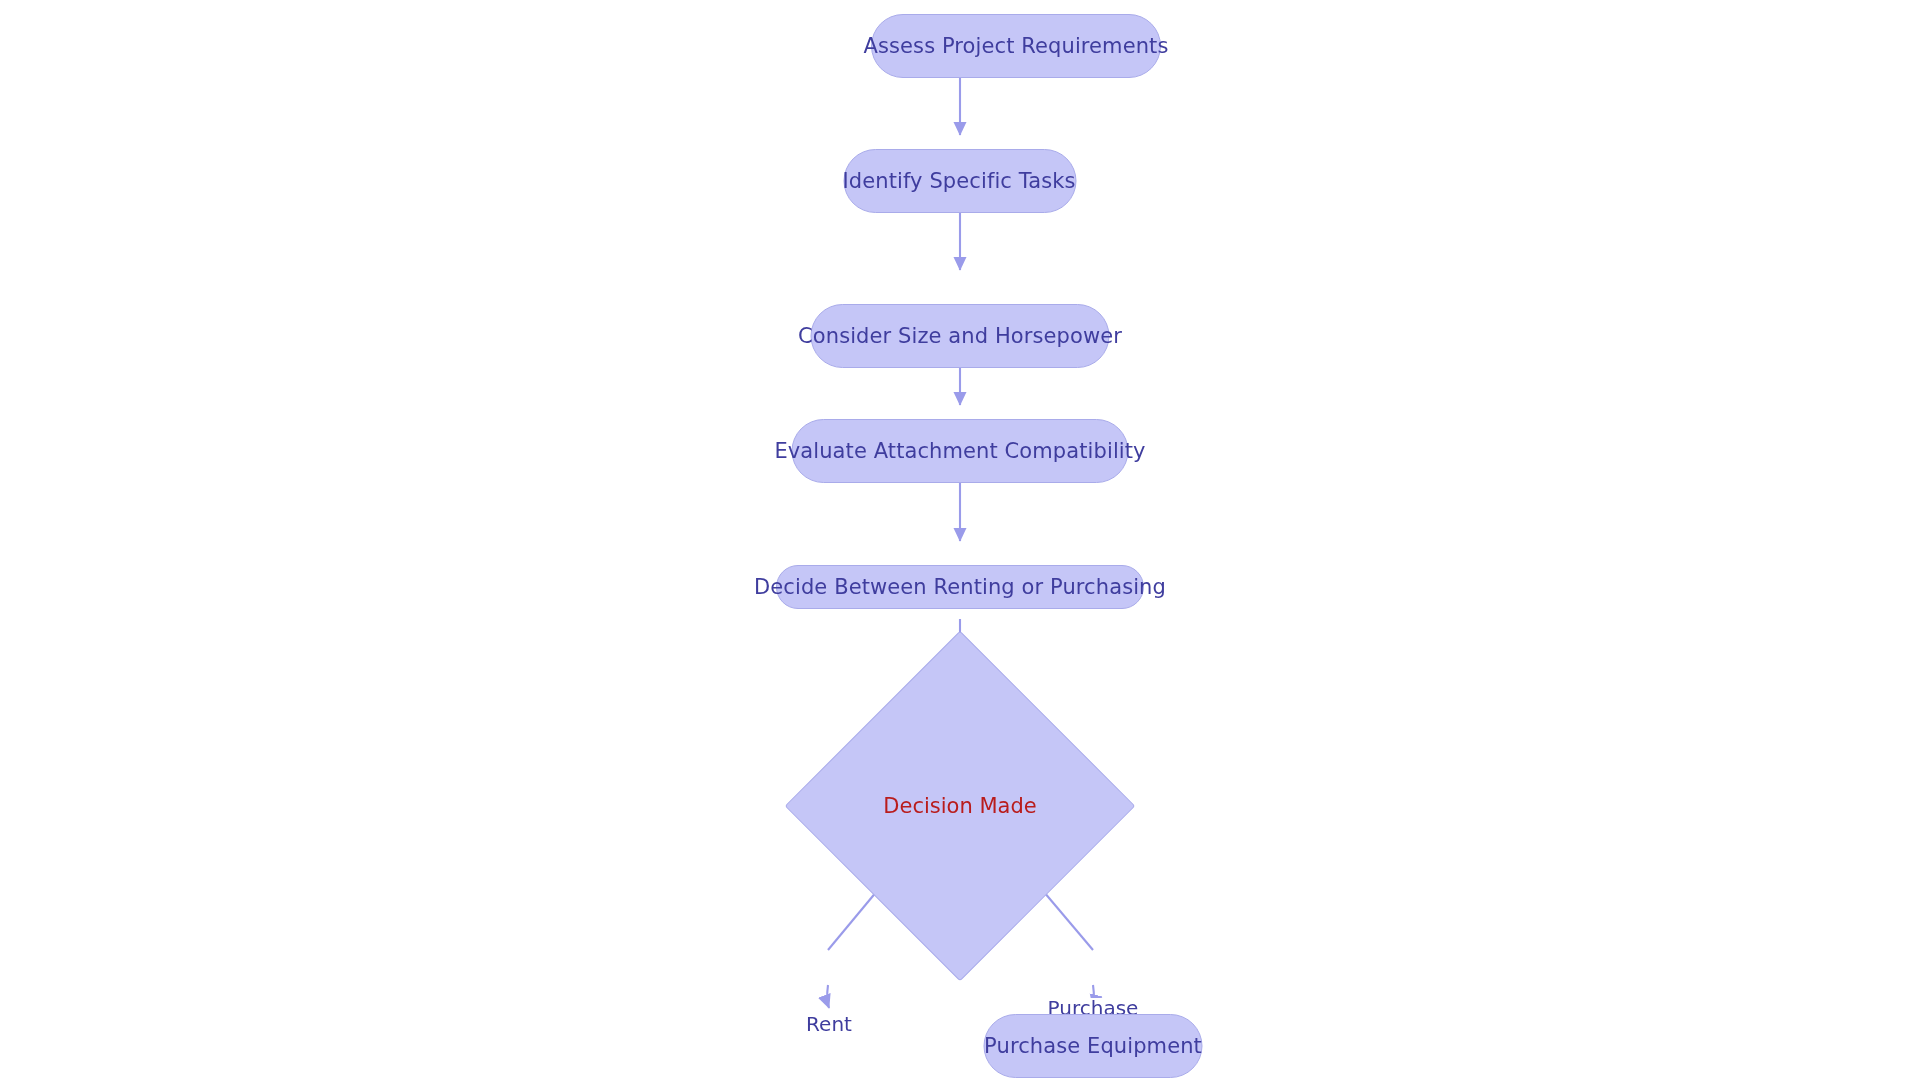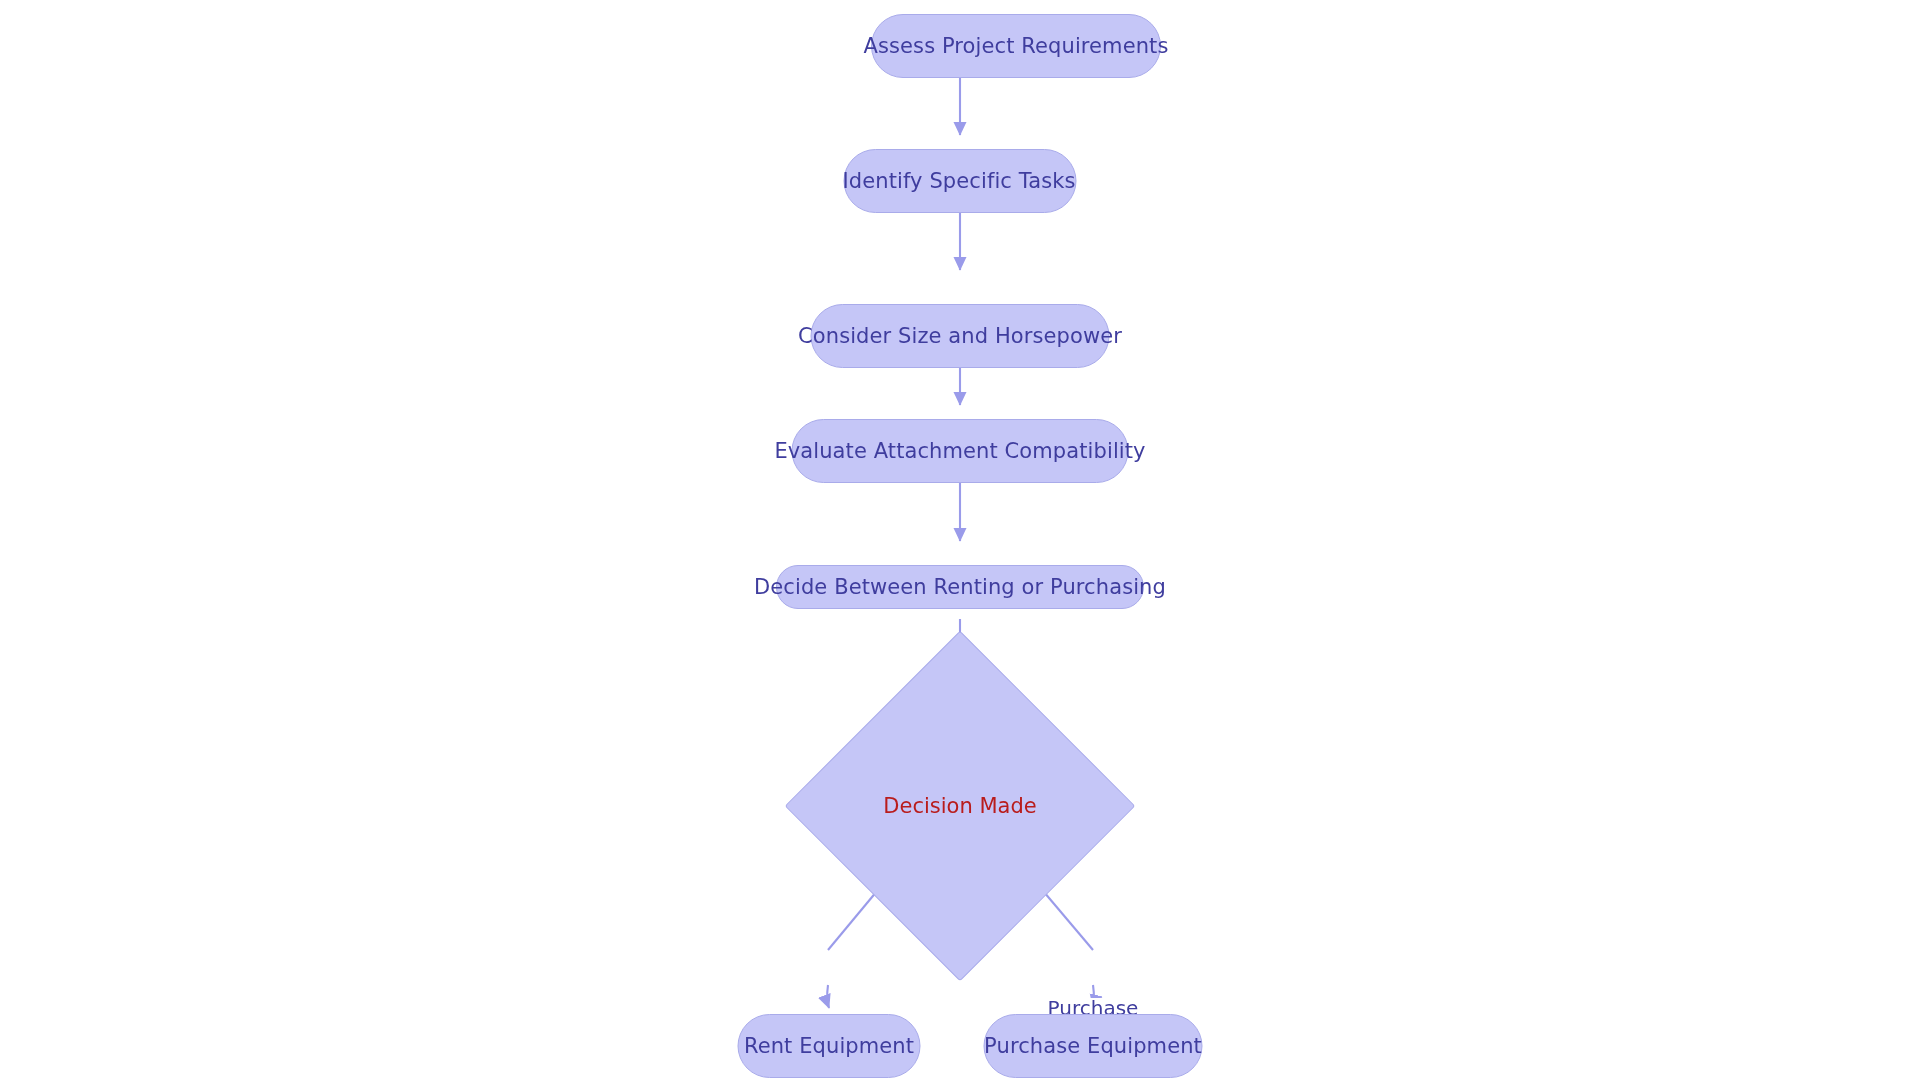--- a/index.html
+++ b/index.html
@@ -132,21 +132,18 @@
   <div class="node" style="left:960px; top:587px; width:368px; height:44px;">
     <span class="node-label">Decide Between Renting or Purchasing</span>
   </div>
 
   <div class="decision" style="left:960px; top:806px;"></div>
   <div class="decision-text" style="left:960px; top:806px;">Decision Made</div>
 
   <div class="edge-label" style="left:829px; top:1024px;">Rent</div>
   <div class="edge-label" style="left:1093px; top:1008px;">Purchase</div>
 
-  <div class="node" style="left:829px; top:1046px; width:183px; height:64px;">
-    <span class="node-label">Rent Equipment</span>
-  </div>
 
   <div class="node" style="left:1093px; top:1046px; width:219px; height:64px;">
     <span class="node-label">Purchase Equipment</span>
   </div>
 
 </div>
 
 </body></html>

